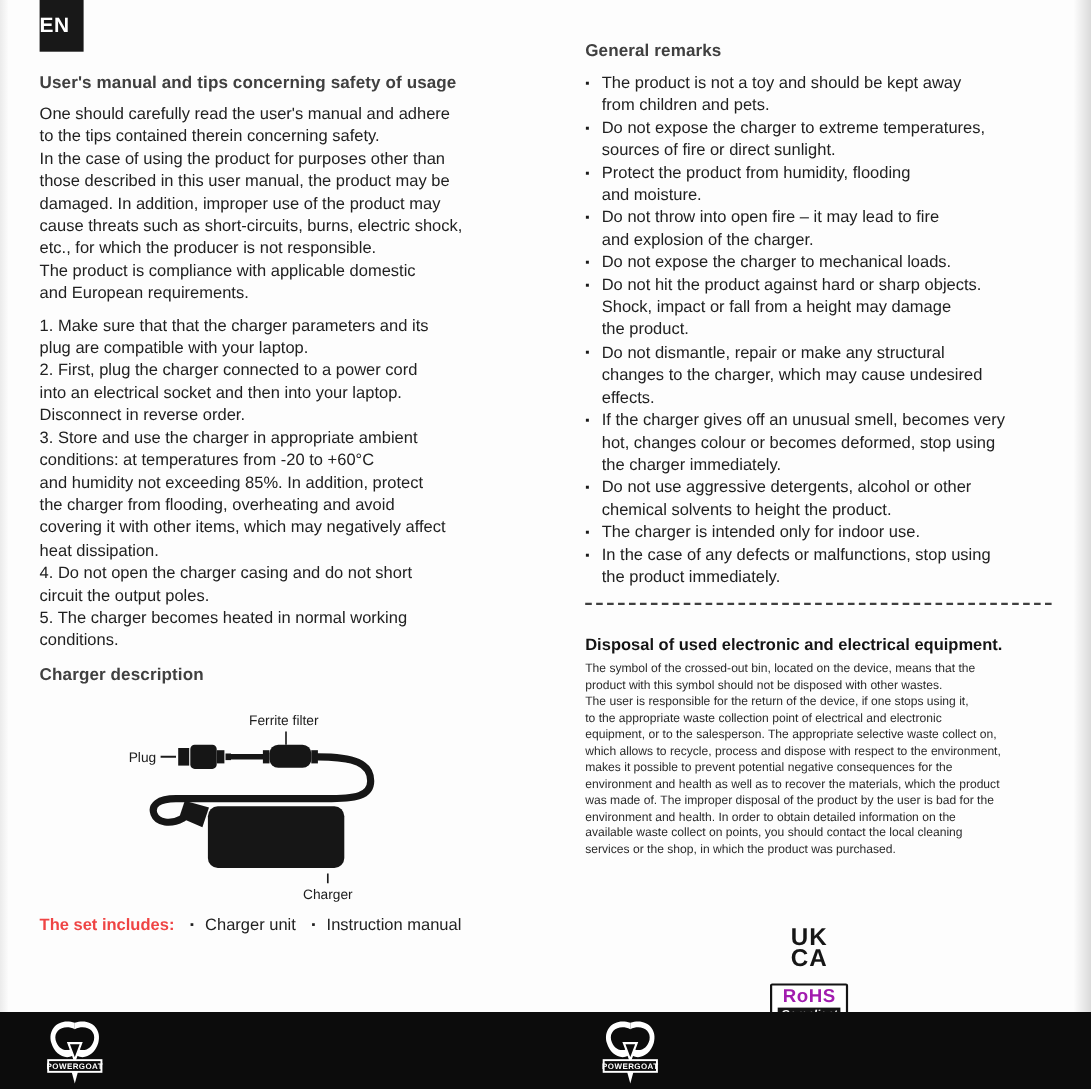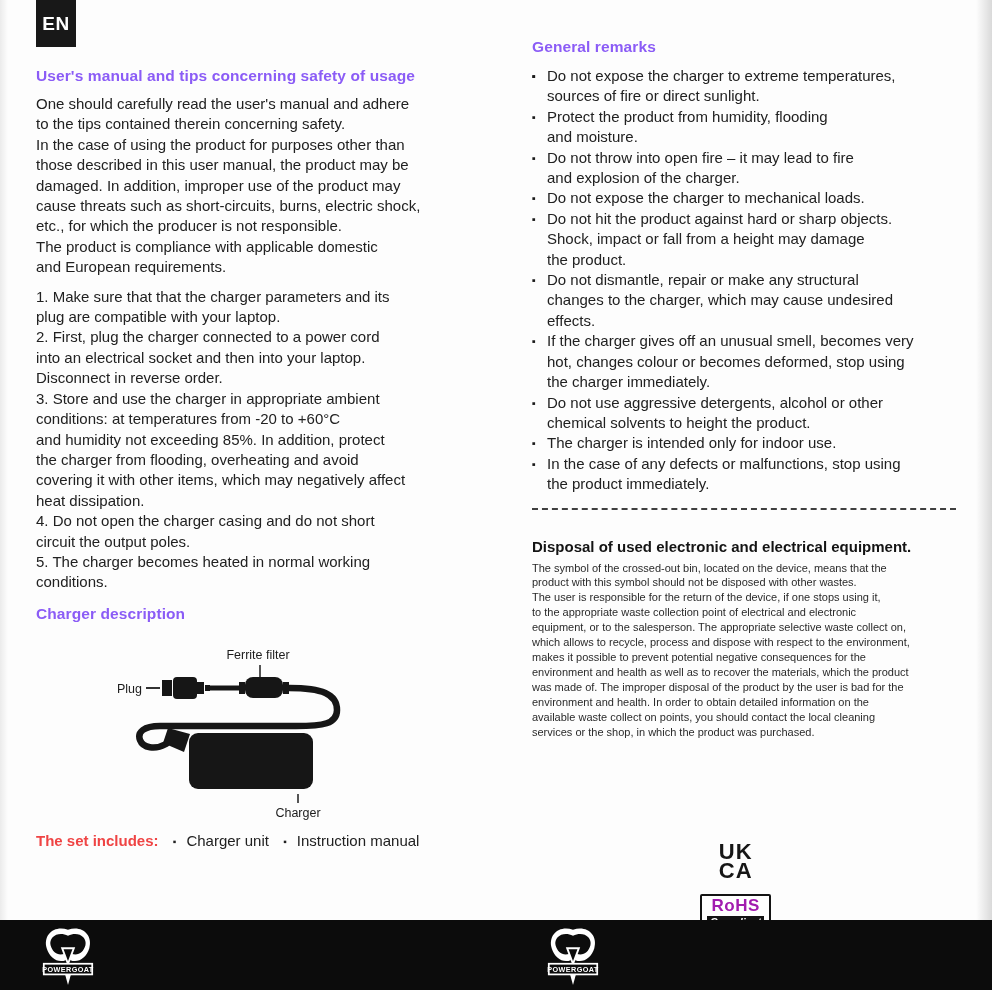--- a/index.html
+++ b/index.html
@@ -17,26 +17,26 @@
     background:linear-gradient(to right, rgba(0,0,0,0), rgba(0,0,0,0.14));
     pointer-events:none;
   }
   .edge-shade-left {
     position:absolute; top:0; left:0; width:8px; height:920px;
     background:linear-gradient(to left, rgba(0,0,0,0), rgba(0,0,0,0.07));
     pointer-events:none;
   }
   .en-badge {
     position:absolute; left:36px; top:0; width:40px; height:47px;
-    background:#181818; color:#fff; display:flex; align-items:center; justify-content:center;
+    background:#181818; color:#fff; display:flex; align-items:center; justify-content:flex-start;
     font-weight:bold; font-size:19px; letter-spacing:0.5px;
   }
   .col-left { position:absolute; left:36px; top:67px; width:452px; }
   .col-right { position:absolute; left:532px; top:38px; width:424px; }
-  h2.sec { font-size:15.5px; font-weight:bold; color:#8b5cf6; letter-spacing:0.1px; }
+  h2.sec { font-size:15.5px; font-weight:bold; color:#404040; letter-spacing:0.1px; }
   .pre { white-space:pre-line; }
   .body-text { font-size:15px; line-height:20.4px; margin-top:9px; color:#212121; }
   .mt { margin-top:12px; }
   ul.remarks { list-style:none; margin-top:10px; }
   ul.remarks li {
     position:relative; padding-left:15px;
     font-size:15px; line-height:20.4px; color:#212121;
   }
   ul.remarks li .bullet {
     position:absolute; left:0; top:0; font-size:11px; line-height:20.4px; color:#1a1a1a;
@@ -144,21 +144,22 @@
       <span class="sq">▪</span>
       <span>Charger unit</span>
       <span class="sq">▪</span>
       <span>Instruction manual</span>
     </div>
   </div>
 
   <div class="col-right">
     <h2 class="sec">General remarks</h2>
     <ul class="remarks">
-      <li class="pre"><span class="bullet">▪</span></li>
+      <li class="pre"><span class="bullet">▪</span><span>The product is not a toy and should be kept away
+from children and pets.</span></li>
       <li class="pre"><span class="bullet">▪</span><span>Do not expose the charger to extreme temperatures,
 sources of fire or direct sunlight.</span></li>
       <li class="pre"><span class="bullet">▪</span><span>Protect the product from humidity, flooding
 and moisture.</span></li>
       <li class="pre"><span class="bullet">▪</span><span>Do not throw into open fire – it may lead to fire
 and explosion of the charger.</span></li>
       <li class="pre"><span class="bullet">▪</span><span>Do not expose the charger to mechanical loads.</span></li>
       <li class="pre"><span class="bullet">▪</span><span>Do not hit the product against hard or sharp objects.
 Shock, impact or fall from a height may damage
 the product.</span></li>

